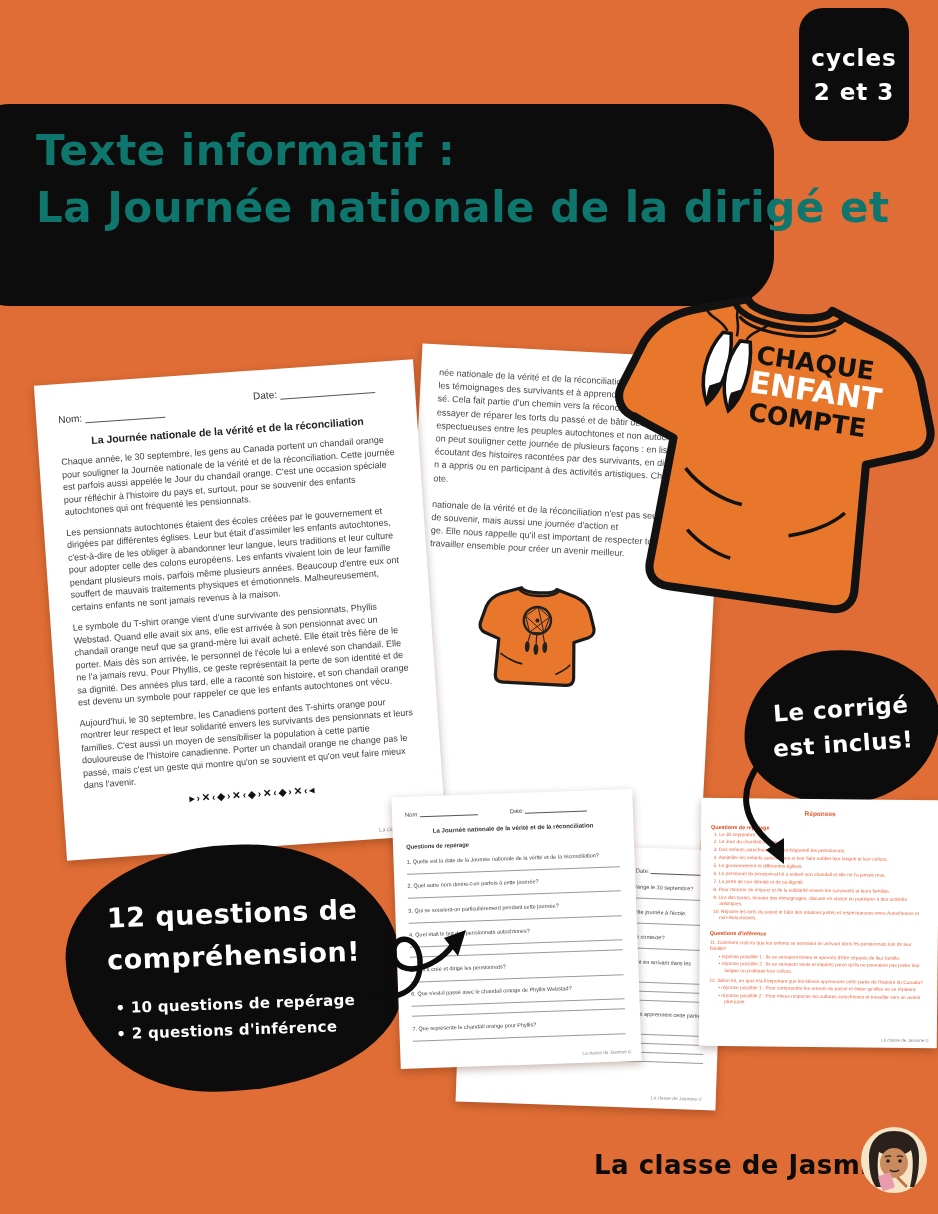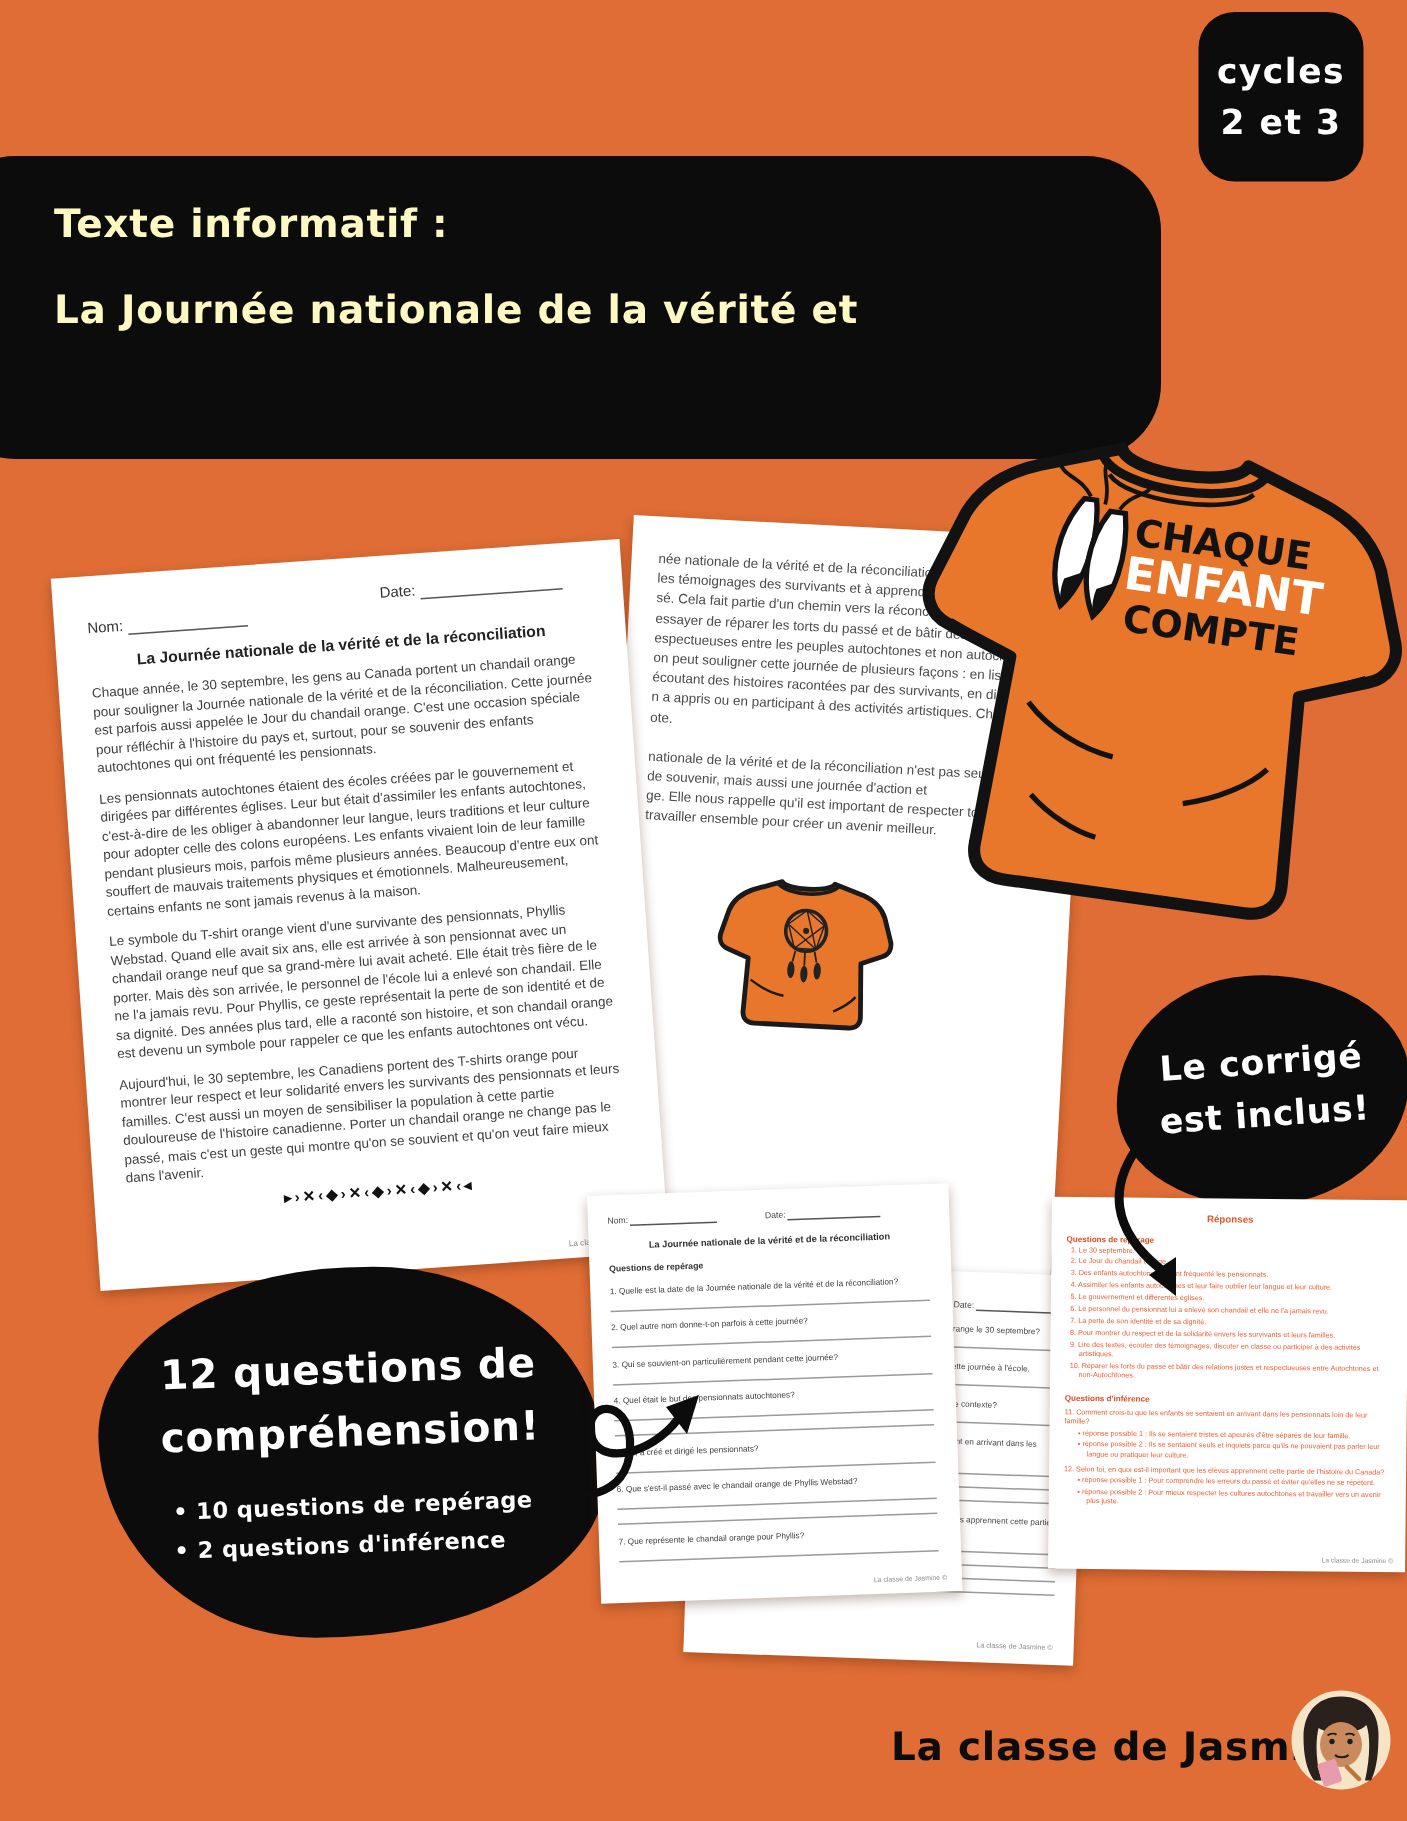--- a/index.html
+++ b/index.html
@@ -2,28 +2,28 @@
 <html><head>
 <meta charset="utf-8">
 <style>
   html,body{margin:0;padding:0;}
   body{font-family:"Liberation Sans",sans-serif;}
   #canvas{position:relative;width:938px;height:1214px;background:#DF6D35;overflow:hidden;}
 
   .bubble{font-family:"DejaVu Sans",sans-serif;font-weight:800;}
 
   
-  #badge{position:absolute;left:799px;top:8px;width:110px;height:113px;background:#0C0C0C;border-radius:24px;
+  #badge{position:absolute;left:799px;top:8px;width:110px;height:133px;background:#0C0C0C;border-radius:24px;
          display:flex;flex-direction:column;align-items:center;justify-content:center;gap:8px;z-index:2;}
   #badge div{color:#fff;font-size:23px;letter-spacing:1px;}
 
   
   #title-block{position:absolute;left:-40px;top:104px;width:814px;height:202px;background:#0C0C0C;border-radius:50px;z-index:2;
                padding:18px 0 0 76px;box-sizing:border-box;}
-  #title-block .t-line{color:#fef9c3;font-size:26px;line-height:57px;letter-spacing:.5px;white-space:nowrap;}
+  #title-block .t-line{color:#0f766e;font-size:42px;line-height:57px;letter-spacing:.5px;white-space:nowrap;}
 
   
   .page{position:absolute;background:#fff;box-shadow:0 3px 8px rgba(70,25,0,.32);overflow:hidden;box-sizing:border-box;}
   .pg-footer{position:absolute;color:#8a8a8a;}
 
   
   #page2{left:409px;top:351px;width:304px;height:510px;transform:rotate(3deg);z-index:3;padding:22px 10px 12px 18px;}
   .p2line{font-size:9px;color:#4a4a4a;line-height:13.2px;white-space:nowrap;}
   .p2block2{margin-top:13px;}
   #p2shirt{display:block;margin:22px 0 0 52px;}
@@ -100,21 +100,21 @@
 
 <div id="canvas">
 
   <div id="badge" class="bubble">
     <div>cycles</div>
     <div>2 et 3</div>
   </div>
 
   <div id="title-block">
     <div class="t-line bubble">Texte informatif :</div>
-    <div class="t-line bubble">La Journée nationale de la vérité et</div>
+    <div class="t-line bubble">La Journée nationale de la dirigé et</div>
   </div>
 
   <div id="page2" class="page">
     <div>
       <div class="p2line">née nationale de la vérité et de la réconciliation invite chacun</div>
       <div class="p2line">les témoignages des survivants et à apprendre des vérités su</div>
       <div class="p2line">sé. Cela fait partie d'un chemin vers la réconciliation. Récon</div>
       <div class="p2line">essayer de réparer les torts du passé et de bâtir des relation</div>
       <div class="p2line">espectueuses entre les peuples autochtones et non autocht</div>
       <div class="p2line">on peut souligner cette journée de plusieurs façons : en lisan</div>

